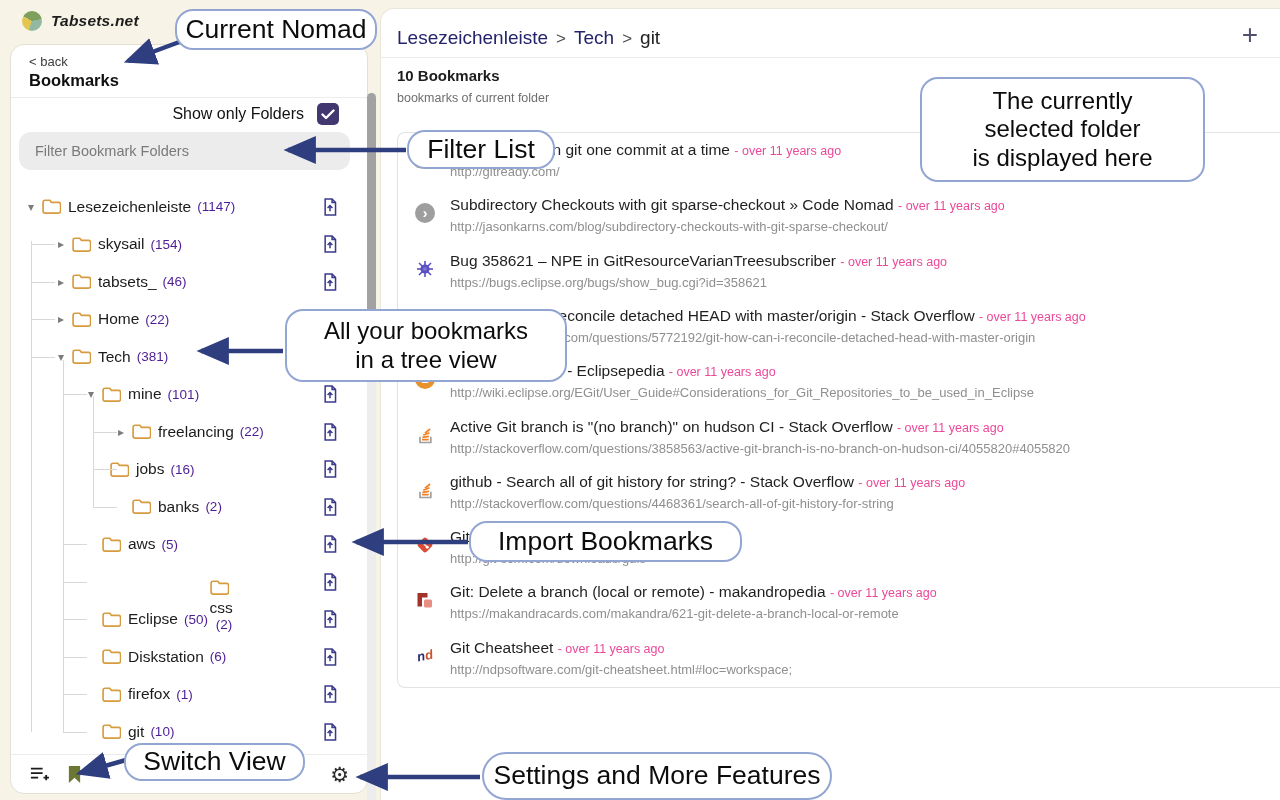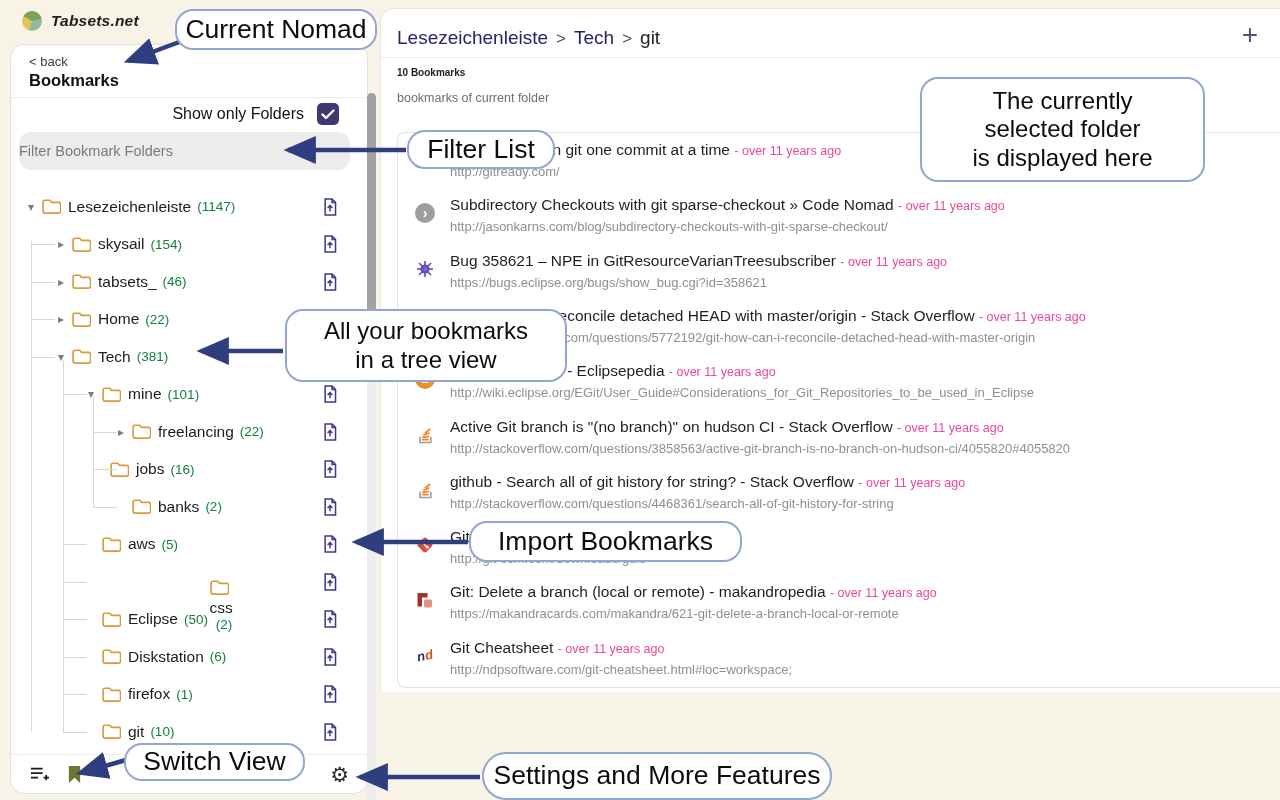--- a/index.html
+++ b/index.html
@@ -18,58 +18,58 @@
   .back { position:absolute; left:18px; top:9px; font-size:13px; color:#3c3c3c; cursor:pointer; }
   .sb-title { position:absolute; left:18px; top:26px; font-size:16.5px; font-weight:bold; color:#101010; }
   .sb-div1 { position:absolute; left:0; top:52px; width:100%; height:1px; background:#ececec; }
   .showrow { position:absolute; left:0; top:58px; width:100%; display:flex; justify-content:flex-end;
              align-items:center; gap:13px; padding-right:28px; }
   .showrow .lbl { font-size:16px; color:#111; }
   .checkbox { width:22px; height:22px; background:#42376f; border-radius:5px; display:flex;
               align-items:center; justify-content:center; cursor:pointer; }
   .checkbox svg { display:block; }
   .filter { position:absolute; left:8px; top:87px; width:331px; height:38px; background:#ececec;
-            border:none; border-radius:12px; font-size:14.5px; color:#6f6f6f; padding:0 0;
+            border:none; border-radius:12px; font-size:14.5px; color:#6f6f6f; padding:0 16px;
             font-family:"Liberation Sans",sans-serif; outline:none; }
   .filter::placeholder { color:#7a7a7a; opacity:1; }
 
   
   .tree { position:absolute; left:0; top:143px; width:348px; height:566px; }
   .guide { position:absolute; width:1px; background:#d8d8d8; }
   .g-a { left:20px; top:53px; height:491px; }
   .g-b { left:52px; top:172px; height:372px; }
   .g-c { left:82px; top:208px; height:111px; }
   .trow { position:relative; height:37.5px; display:flex; align-items:center; cursor:pointer; }
   .stub { position:absolute; top:50%; height:1px; width:24px; background:#d8d8d8; }
   .caret { width:16px; font-size:12px; color:#7c7c7c; text-align:center; flex:0 0 16px; }
   .tfold { margin:0 7px 0 2px; flex:0 0 20px; display:flex; }
   .tlabel { font-size:15.5px; color:#1c1c1c; }
-  .tcount { font-size:13.5px; color:#15803d; margin-left:6px; }
+  .tcount { font-size:13.5px; color:#4c1d95; margin-left:6px; }
   .import { position:absolute; right:22px; top:50%; transform:translateY(-50%); display:flex; cursor:pointer; }
 
   
   .sb-div2 { position:absolute; left:0; bottom:38px; width:100%; height:1px; background:#ececec; }
   .sb-foot { position:absolute; left:0; bottom:0; width:100%; height:38px; display:flex; align-items:center; }
   .foot-ic { margin-left:18px; display:flex; cursor:pointer; }
   .gear { position:absolute; right:18px; font-size:21px; color:#2c2c2c; cursor:pointer; line-height:1; }
 
   
   .sb-track { position:absolute; left:356px; top:48px; width:9px; height:710px; background:#ededed; border-radius:5px; }
   .sb-thumb { position:absolute; left:356px; top:48px; width:9px; height:247px; background:#a2a2a2; border-radius:5px; cursor:grab; }
 
   
-  .main { position:absolute; left:380px; top:8px; width:900px; height:684px; background:#fff;
+  .main { position:absolute; left:380px; top:8px; width:900px; height:792px; background:#fff;
           border-left:1px solid #e9e6da; border-top:1px solid #e9e6da; border-radius:14px 0 0 0; }
   .crumbs { position:absolute; left:16px; top:18px; font-size:19px; }
   .crumb-link { color:#24246b; }
   .crumb-cur { color:#222; }
   .crumb-sep { color:#4e4e4e; margin:0 8px; font-size:17px; }
   .addbtn { position:absolute; right:22px; top:12px; font-size:28px; font-weight:300; color:#50506e; cursor:pointer; line-height:1; }
   .m-div { position:absolute; left:0; top:48px; width:100%; height:1px; background:#ececec; }
-  .m-head { position:absolute; left:16px; top:58px; font-size:10px; font-weight:bold; color:#1d1d1d; }
+  .m-head { position:absolute; left:16px; top:58px; font-size:15px; font-weight:bold; color:#1d1d1d; }
   .m-sub { position:absolute; left:16px; top:82px; font-size:12.5px; color:#6e6e6e; }
 
   .blist { position:absolute; left:16px; top:123px; width:888px; height:556px;
            border:1px solid #e2e2e2; border-radius:8px 0 0 8px; border-right:none; }
   .brow { position:absolute; left:0; width:100%; height:55px; display:flex; align-items:flex-start; cursor:pointer; }
   .bfav { flex:0 0 22px; height:22px; margin:6px 14px 0 16px; display:flex; align-items:center; justify-content:center; }
   .btxt { flex:1; min-width:0; }
   .btitle { font-size:15.5px; color:#1f1f1f; white-space:nowrap; }
   .bdate { font-size:12.5px; color:#ec4899; }
   .burl { font-size:13px; color:#8f8f8f; margin-top:5px; white-space:nowrap; }

